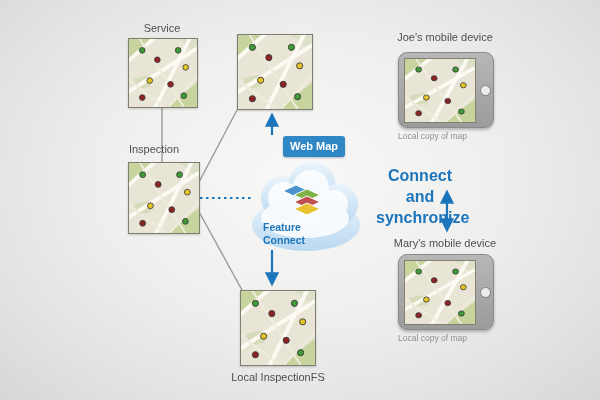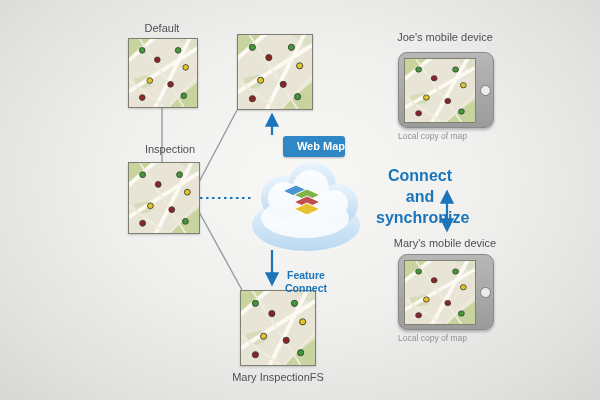--- a/index.html
+++ b/index.html
@@ -7,24 +7,24 @@
     position:relative;width:600px;height:400px;overflow:hidden;
     background:radial-gradient(ellipse at 50% 45%, #f8f8f7 0%, #efefee 45%, #e3e3e2 75%, #d7d7d6 100%);
     font-family:"Liberation Sans", sans-serif;
   }
   .abs{position:absolute;}
   .fill{display:block;width:100%;height:100%;}
   .lbl{font-size:11px;color:#4f4f4f;text-align:center;line-height:1.15;}
   .map{border:1px solid #7e7d74;background:#e9e5d6;box-shadow:0 1px 2px rgba(0,0,0,.18);}
   .badge{
     width:62px;height:21px;border-radius:3px;background:#2f87c5;
-    color:#ffffff;font-size:11px;font-weight:bold;text-align:right;line-height:21px;
+    color:#ffffff;font-size:11px;font-weight:bold;text-align:center;line-height:21px;
     box-shadow:0 1px 2px rgba(0,0,0,.25);
   }
-  .fs{width:86px;text-align:center;color:#1b75bb;font-size:10.5px;font-weight:600;line-height:1.2;margin-top:48px;}
+  .fs{width:86px;text-align:left;color:#1b75bb;font-size:10.5px;font-weight:600;line-height:1.2;}
   .sync{width:88px;text-align:center;color:#1b75bb;font-size:16px;font-weight:600;line-height:1.3;}
   .tablet{
     width:94px;height:74px;border-radius:9px;border:1px solid #8a8a8a;
     background:linear-gradient(180deg,#b7b7b7,#9b9b9b);
     box-shadow:0 2px 3px rgba(0,0,0,.25);
   }
   .screen{position:absolute;left:5px;top:5px;width:70px;height:63px;border:1px solid #83ότε8278;border:1px solid #82816f;background:#e9e5d6;overflow:hidden;}
   .cam{position:absolute;left:81px;top:32px;width:9px;height:9px;border-radius:50%;
     background:#ececec;border:1px solid #7d7d7d;}
   .cap{font-size:8.5px;color:#8f8f8f;text-align:left;}
@@ -108,46 +108,46 @@
     </g>
 
     <g stroke="#1b75bb" stroke-width="2.2">
       <line x1="272" y1="135" x2="272" y2="116" marker-end="url(#arr)"></line>
       <line x1="272" y1="250" x2="272" y2="283" marker-end="url(#arr)"></line>
       <line x1="447" y1="211" x2="447" y2="193" marker-end="url(#arr)"></line>
       <line x1="447" y1="211" x2="447" y2="229" marker-end="url(#arr)"></line>
     </g>
   </svg>
 
-  <div class="lbl abs" style="left:118px;top:22px;width:88px">Default</div>
+  <div class="lbl abs" style="left:118px;top:22px;width:88px">Service</div>
   <div class="map abs" style="left:128px;top:38px;width:68px;height:68px">
     <svg class="fill" viewBox="0 0 72 72" preserveAspectRatio="none">
         <use href="#map-tile"></use>
       </svg>
   </div>
 
   <div class="map abs" style="left:237px;top:34px;width:74px;height:74px">
     <svg class="fill" viewBox="0 0 72 72" preserveAspectRatio="none">
         <use href="#map-tile"></use>
       </svg>
   </div>
 
-  <div class="lbl abs" style="left:126px;top:143px;width:88px">Inspection</div>
+  <div class="lbl abs" style="left:110px;top:143px;width:88px">Inspection</div>
   <div class="map abs" style="left:128px;top:162px;width:70px;height:70px">
     <svg class="fill" viewBox="0 0 72 72" preserveAspectRatio="none">
         <use href="#map-tile"></use>
       </svg>
   </div>
 
   <div class="map abs" style="left:240px;top:290px;width:74px;height:74px">
     <svg class="fill" viewBox="0 0 72 72" preserveAspectRatio="none">
         <use href="#map-tile"></use>
       </svg>
   </div>
-  <div class="lbl abs" style="left:222px;top:371px;width:112px">Mary InspectionFS</div>
+  <div class="lbl abs" style="left:222px;top:371px;width:112px">Local InspectionFS</div>
 
   <div class="badge abs" style="left:283px;top:136px">Web Map</div>
   <div class="fs abs" style="left:263px;top:221px">
     <div>Feature</div>
     <div>Connect</div>
   </div>
 
   <div class="sync abs" style="left:376px;top:166px">
     <div>Connect and</div>
     <div>synchronize</div>

